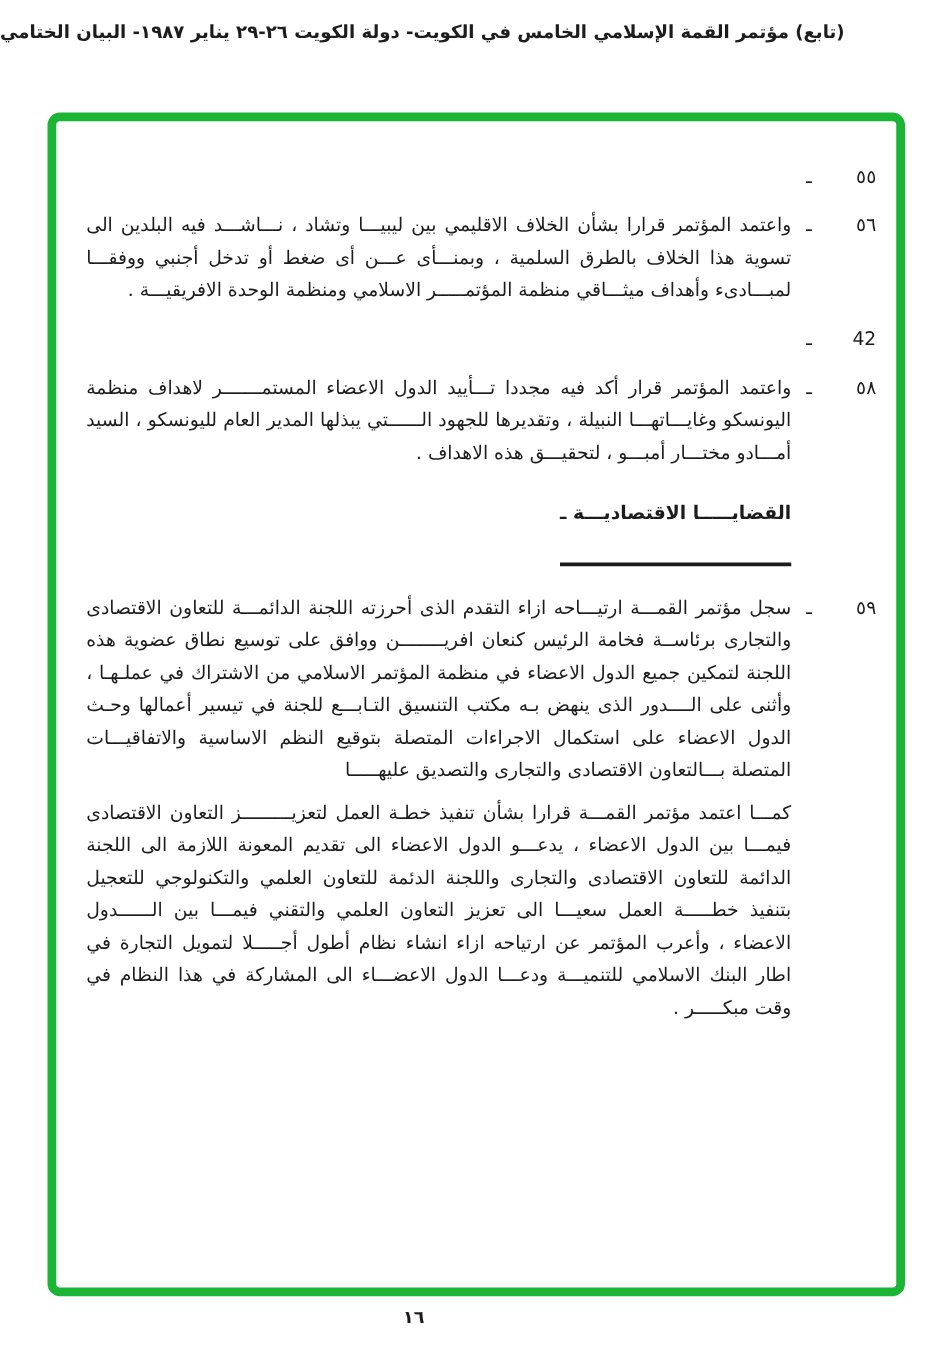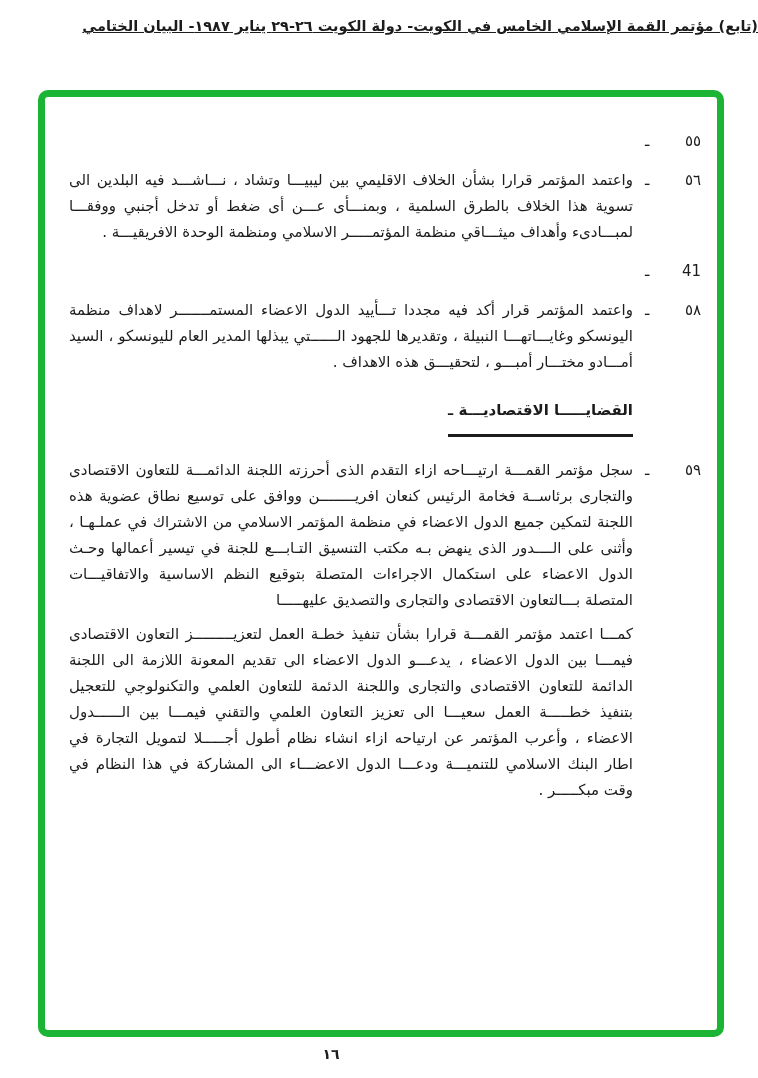--- a/index.html
+++ b/index.html
@@ -10,22 +10,21 @@
   html,body{background:#ffffff;}
   body{
     width:758px;height:1078px;
     position:relative;
     font-family:"DejaVu Sans",sans-serif;
     color:var(--text_color);
     overflow:hidden;
   }
   .header{
     position:absolute;top:18px;left:0;width:758px;
-    text-align:right;
-    text-decoration:underline;
+    text-align:left;
   }
   .header .title{
     font-size:14.5px;font-weight:bold;
     direction:rtl;
     letter-spacing:0px;
   }
   .header .source{
     margin-top:6px;
     font-size:10.5px;font-weight:bold;
     direction:rtl;
@@ -68,21 +67,21 @@
   }
   .item .para:last-child{margin-bottom:0;}
   .section-heading-row{
     margin:22px 68px 20px 0;
   }
   .section-heading{
     display:inline-block;
     font-weight:bold;
     font-size:15px;
     border-bottom:3px solid var(--text_color);
-    padding-bottom:11px;
+    padding-bottom:27px;
     margin-left:22px;
   }
   .page-number{
     position:absolute;
     top:1046px;left:0;width:662px;
     text-align:center;
     font-size:14px;font-weight:bold;
   }
 </style>
 </head>
@@ -107,21 +106,21 @@
         <span>٥٦</span>
           <span>ـ</span>
       </div>
       <div class="body">
         <div class="para">واعتمد المؤتمر قرارا بشأن الخلاف الاقليمي بين ليبيـــا وتشاد ، نـــاشـــد فيه البلدين الى تسوية هذا الخلاف بالطرق السلمية ، وبمنـــأى عـــن أى ضغط أو تدخل أجنبي ووفقـــا لمبـــادىء وأهداف ميثـــاقي منظمة المؤتمـــــر الاسلامي ومنظمة الوحدة الافريقيـــة .</div>
       </div>
     </div>
 
     <div class="item">
       <div class="num">
-        <span>41</span>
+        <span>42</span>
           <span>ـ</span>
       </div>
     </div>
 
     <div class="item">
       <div class="num">
         <span>٥٨</span>
           <span>ـ</span>
       </div>
       <div class="body">

